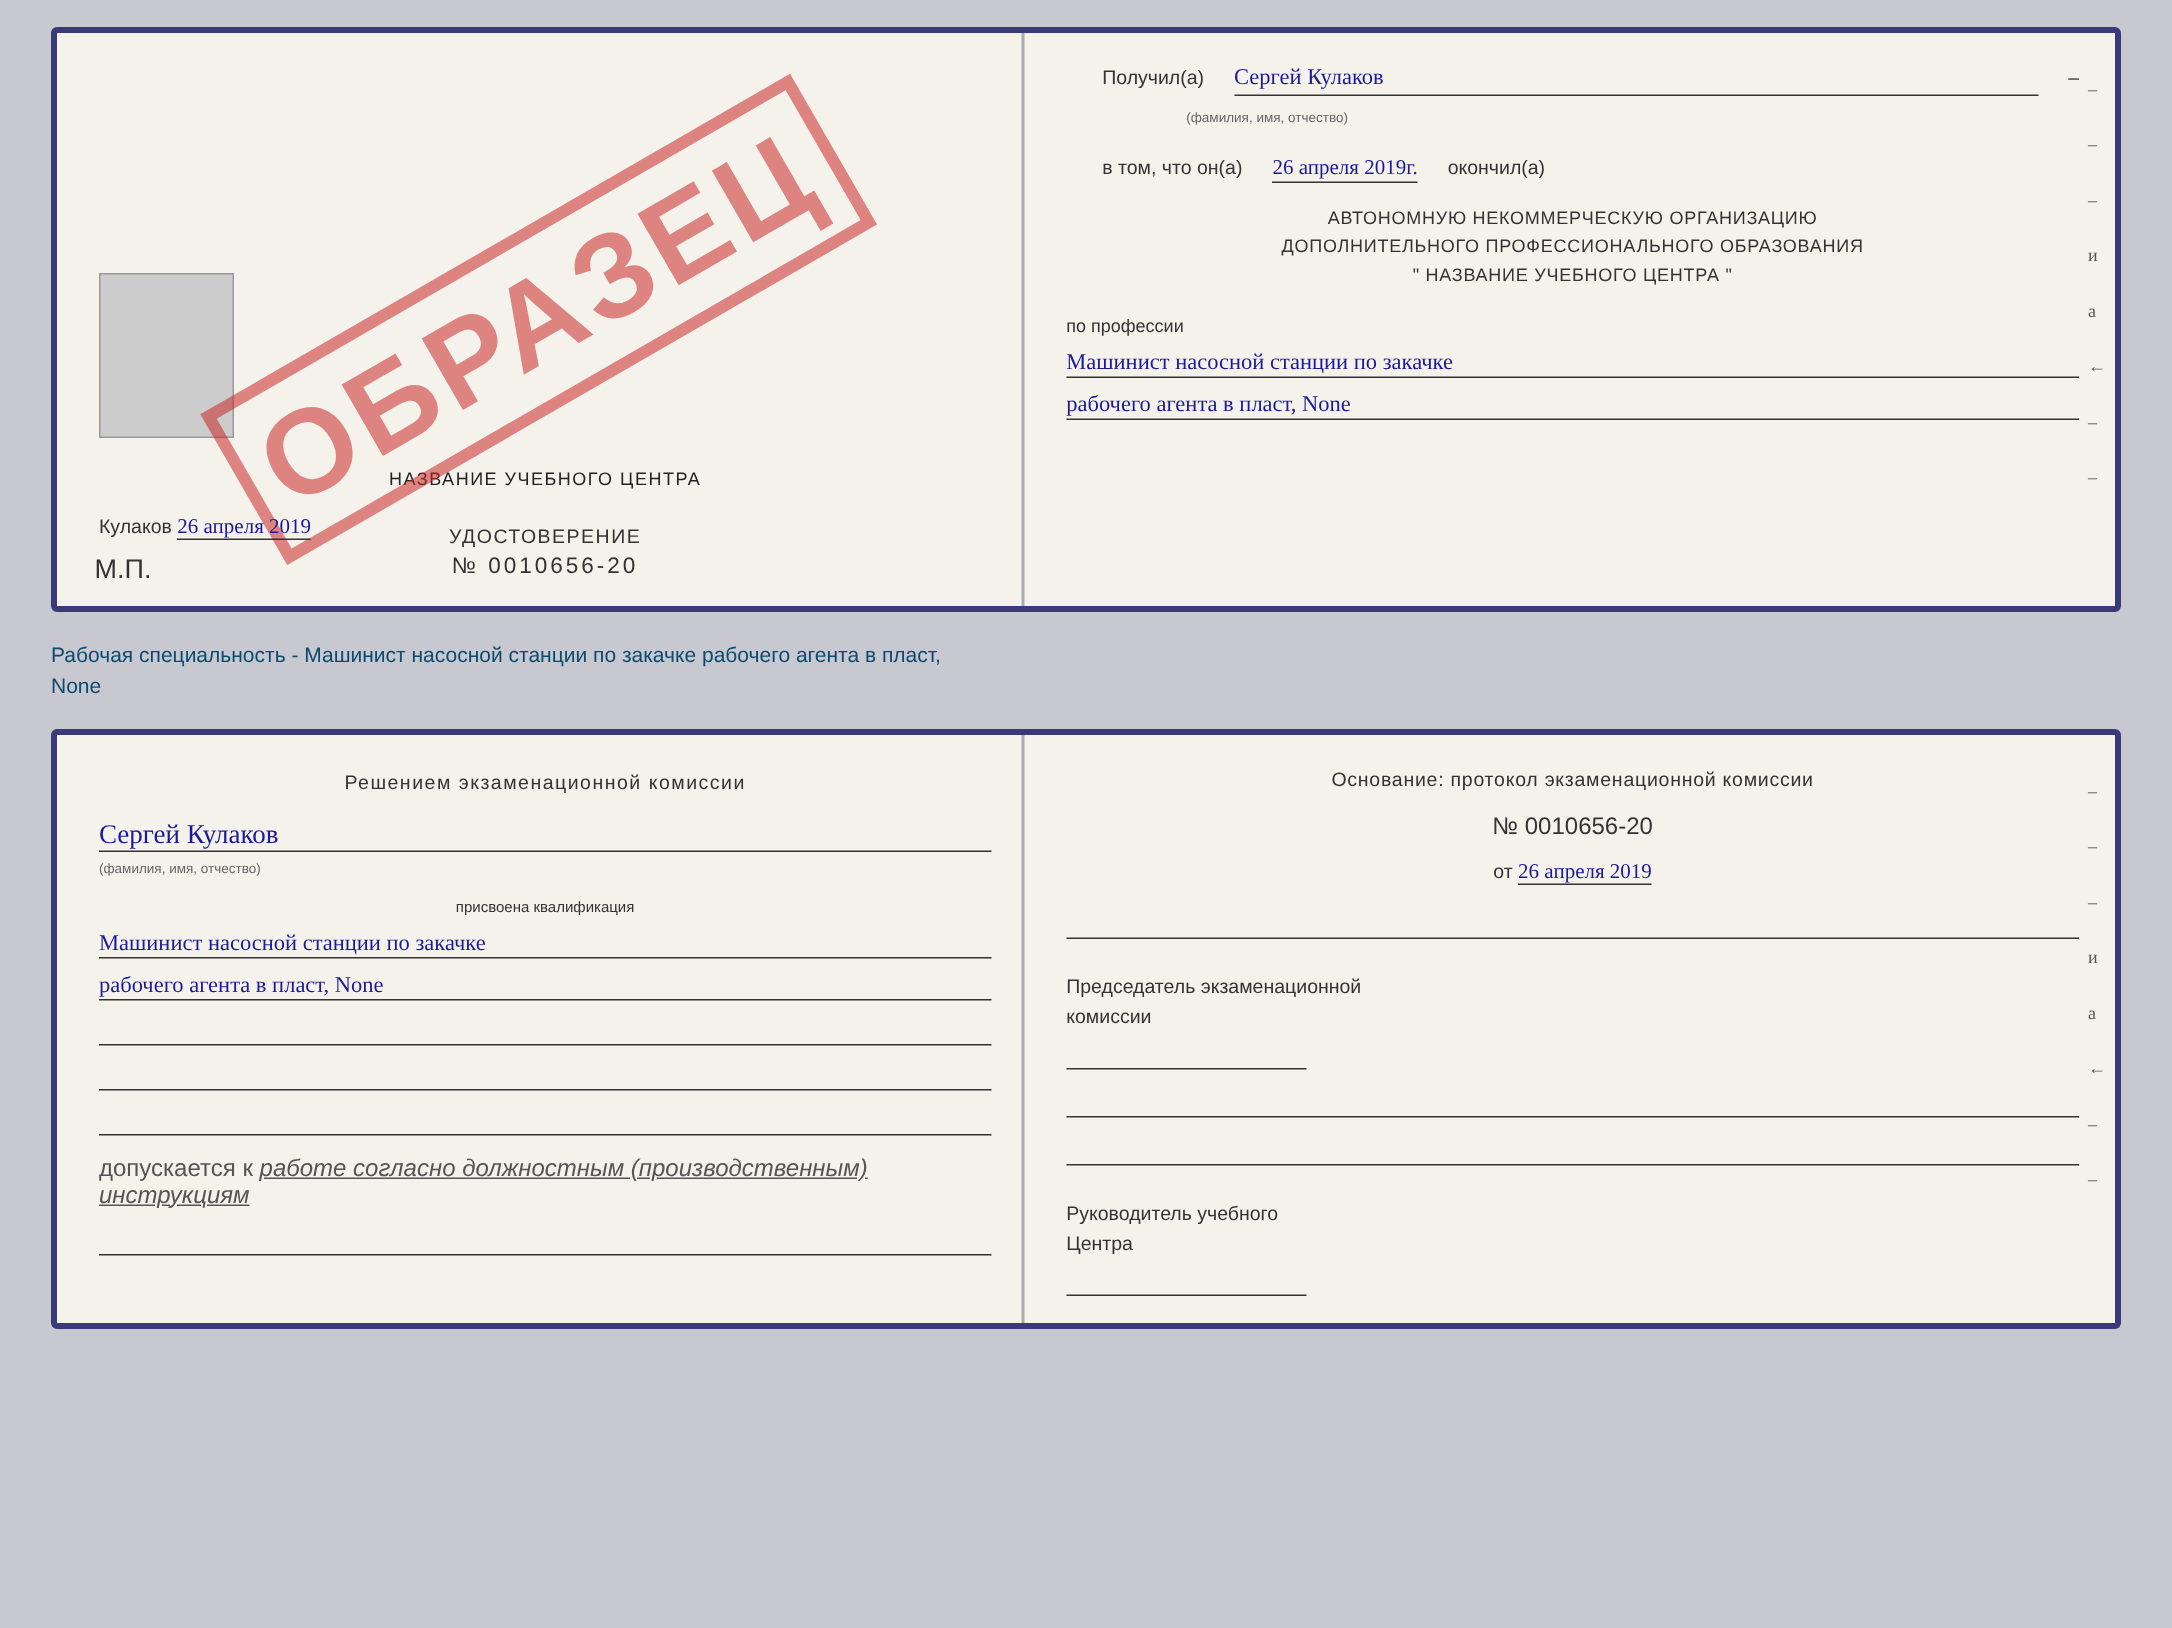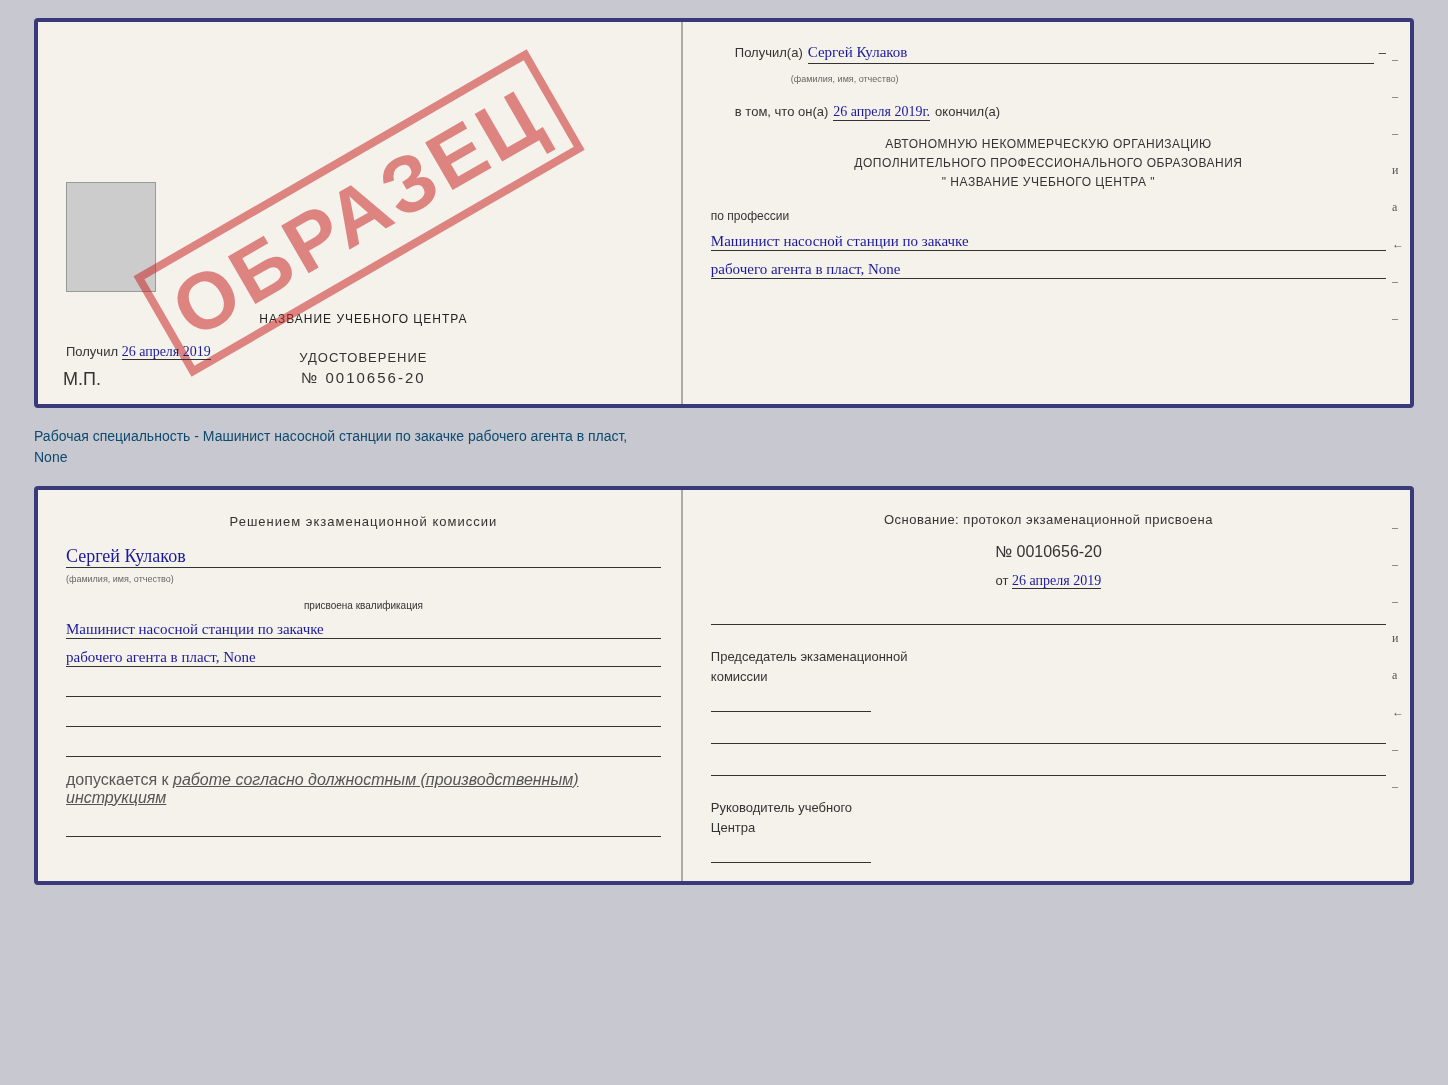--- a/index.html
+++ b/index.html
@@ -118,21 +118,21 @@
       padding: 22px 24px 18px 28px;
       display: flex;
       flex-direction: column;
       gap: 8px;
       position: relative;
     }
 
     .field-row {
       display: flex;
       align-items: baseline;
-      gap: 5px;
+      gap: 20px;
       font-size: 13px;
       font-family: Arial, sans-serif;
       color: #333;
       padding-left: 24px;
     }
 
     .field-label {
       white-space: nowrap;
       flex-shrink: 0;
     }
@@ -365,21 +365,21 @@
     <div class="center-title">НАЗВАНИЕ УЧЕБНОГО ЦЕНТРА</div>
 
     <div class="cert-label">УДОСТОВЕРЕНИЕ</div>
     <div class="cert-number">№ 0010656-20</div>
 
     <div class="photo-box"></div>
 
     <div class="stamp-obrazec">ОБРАЗЕЦ</div>
 
     <div class="issued-line">
-      <span>Получил</span>
+      <span>Кулаков</span>
       <span class="date-inline">26 апреля 2019</span>
     </div>
     <div class="mp-line">М.П.</div>
   </div>
 
   <div class="doc-right">
     <div class="field-row">
       <span class="field-label">Получил(а)</span>
       <span class="field-value-handwritten">Сергей Кулаков</span>
       <span style="font-size:13px;font-family:Arial,sans-serif;color:#333;">–</span>
@@ -440,21 +440,21 @@
     <div class="blank-line"></div>
 
     <div class="допуск-text">
       <span>допускается к</span>
       <span class="допуск-italic">работе согласно должностным (производственным) инструкциям</span>
     </div>
     <div class="blank-line"></div>
   </div>
 
   <div class="doc-bottom-right">
-    <div class="osnov-title">Основание: протокол экзаменационной  присвоена</div>
+    <div class="osnov-title">Основание: протокол экзаменационной  комиссии</div>
 
     <div class="protocol-number">№  0010656-20</div>
 
     <div class="protocol-date">
       <span>от</span>
       <span class="date-inline">26 апреля 2019</span>
     </div>
 
     <div class="blank-line" style="margin-top:10px;"></div>
 

